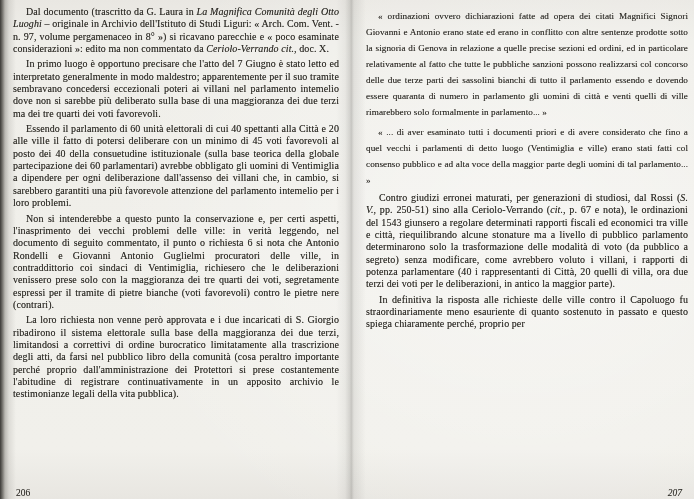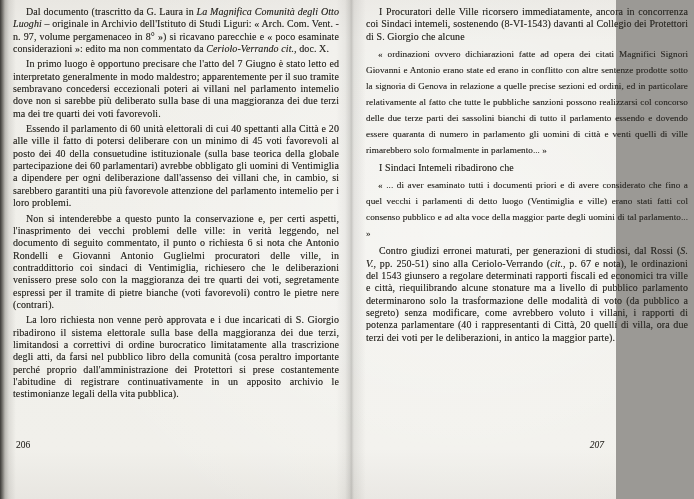--- a/index.html
+++ b/index.html
@@ -5,21 +5,21 @@
   html, body {
     margin: 0;
     padding: 0;
     width: 694px;
     height: 499px;
     overflow: hidden;
     background: #9b9995;
   }
   .spread {
     position: relative;
-    width: 616px;
+    width: 694px;
     height: 499px;
     background:
       radial-gradient(ellipse 600px 500px at 75% 45%, rgba(255,255,255,0.45), rgba(255,255,255,0) 70%),
       linear-gradient(180deg, #e9e7e2 0%, #efeee9 8%, #f1f0eb 90%, #e8e6e1 100%);
     background-color: #eeece7;
     font-family: "Liberation Serif", "DejaVu Serif", serif;
     color: #2e2c27;
   }
   .scan-left-edge {
     position: absolute;
@@ -65,21 +65,21 @@
     margin: 2px 0 4px 0;
     font-size: 9.2px;
     line-height: 16px;
     text-align: justify;
     text-indent: 12px;
     letter-spacing: 0.05px;
     text-shadow: 0 0 0.3px rgba(46,44,39,0.5);
   }
   .page-num {
     position: absolute;
-    top: 440px;
+    top: 488px;
     font-size: 9.5px;
     color: #33312c;
     text-shadow: 0 0 0.3px rgba(46,44,39,0.5);
   }
   .page-num.left  { left: 16px; }
   .page-num.right { right: 12px; font-style: italic; }
 </style>
 </head>
 <body>
 
@@ -89,23 +89,22 @@
 
   <div class="text-col left">
       <p class="para">Dal documento (trascritto da G. Laura in <i>La Magnifica Comunità degli Otto Luoghi</i> – originale in Archivio dell'Istituto di Studi Liguri: « Arch. Com. Vent. - n. 97, volume pergamenaceo in 8° ») si ricavano parecchie e « poco esaminate considerazioni »: edito ma non commentato da <i>Ceriolo-Verrando cit.</i>, doc. X.</p>
       <p class="para">In primo luogo è opportuno precisare che l'atto del 7 Giugno è stato letto ed interpretato generalmente in modo maldestro; apparentemente per il suo tramite sembravano concedersi eccezionali poteri ai villani nel parlamento intemelio dove non si sarebbe più deliberato sulla base di una maggioranza dei due terzi ma dei tre quarti dei voti favorevoli.</p>
       <p class="para">Essendo il parlamento di 60 unità elettorali di cui 40 spettanti alla Città e 20 alle ville il fatto di potersi deliberare con un minimo di 45 voti favorevoli al posto dei 40 della consuetudine istituzionale (sulla base teorica della globale partecipazione dei 60 parlamentari) avrebbe obbligato gli uomini di Ventimiglia a dipendere per ogni deliberazione dall'assenso dei villani che, in cambio, si sarebbero garantiti una più favorevole attenzione del parlamento intemelio per i loro problemi.</p>
       <p class="para">Non si intenderebbe a questo punto la conservazione e, per certi aspetti, l'inasprimento dei vecchi problemi delle ville: in verità leggendo, nel documento di seguito commentato, il punto o richiesta 6 si nota che Antonio Rondelli e Giovanni Antonio Guglielmi procuratori delle ville, in contraddittorio coi sindaci di Ventimiglia, richiesero che le deliberazioni venissero prese solo con la maggioranza dei tre quarti dei voti, segretamente espressi per il tramite di pietre bianche (voti favorevoli) contro le pietre nere (contrari).</p>
       <p class="para">La loro richiesta non venne però approvata e i due incaricati di S. Giorgio ribadirono il sistema elettorale sulla base della maggioranza dei due terzi, limitandosi a correttivi di ordine burocratico limitatamente alla trascrizione degli atti, da farsi nel pubblico libro della comunità (cosa peraltro importante perché proprio dall'amministrazione dei Protettori si prese costantemente l'abitudine di registrare continuativamente in un apposito archivio le testimonianze legali della vita pubblica).</p>
     </div>
 
   <div class="text-col right">
-      <p class="para">I Procuratori delle Ville ricorsero immediatamente, ancora in concorrenza coi Sindaci intemeli, sostenendo (8-VI-1543) davanti al Collegio dei Protettori di S. Giorgio che alcune</p>
       <p class="quote">« ordinazioni ovvero dichiarazioni fatte ad opera dei citati Magnifici Signori Giovanni e Antonio erano state ed erano in conflitto con altre sentenze prodotte sotto la signoria di Genova in relazione a quelle precise sezioni ed ordini, ed in particolare relativamente al fatto che tutte le pubbliche sanzioni possono realizzarsi col concorso delle due terze parti dei sassolini bianchi di tutto il parlamento essendo e dovendo essere quaranta di numero in parlamento gli uomini di città e venti quelli di ville rimarebbero solo formalmente in parlamento... »</p>
-      <p class="para">I Sindaci Intemeli ribadirono che</p>
       <p class="quote">« ... di aver esaminato tutti i documenti priori e di avere considerato che fino a quel vecchi i parlamenti di detto luogo (Ventimiglia e ville) erano stati fatti col consenso pubblico e ad alta voce della maggior parte degli uomini di tal parlamento... »</p>
       <p class="para">Contro giudizi erronei maturati, per generazioni di studiosi, dal Rossi (<i>S. V.</i>, pp. 250-51) sino alla Ceriolo-Verrando (<i>cit.</i>, p. 67 e nota), le ordinazioni del 1543 giunsero a regolare determinati rapporti fiscali ed economici tra ville e città, riequilibrando alcune stonature ma a livello di pubblico parlamento determinarono solo la trasformazione delle modalità di voto (da pubblico a segreto) senza modificare, come avrebbero voluto i villani, i rapporti di potenza parlamentare (40 i rappresentanti di Città, 20 quelli di villa, ora due terzi dei voti per le deliberazioni, in antico la maggior parte).</p>
+      <p class="para">In definitiva la risposta alle richieste delle ville contro il Capoluogo fu straordinariamente meno esauriente di quanto sostenuto in passato e questo spiega chiaramente perché, proprio per</p>
     </div>
 
   <div class="page-num left">206</div>
 
   <div class="page-num right">207</div>
 </div>
 
 </body></html>

